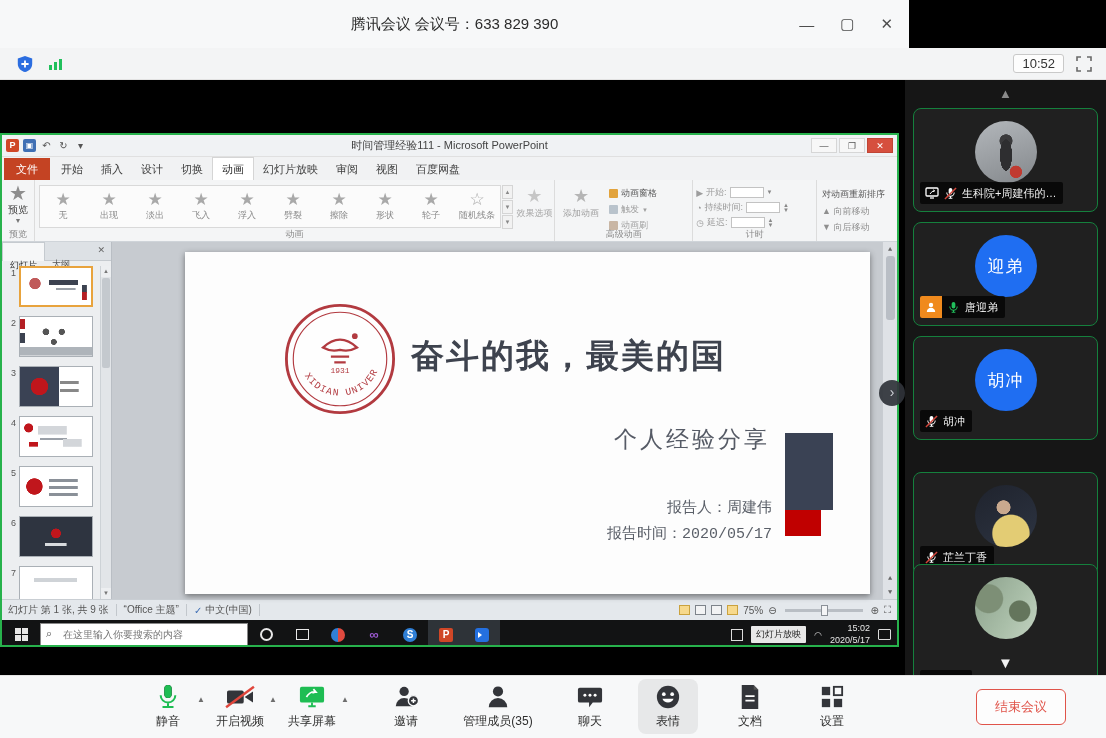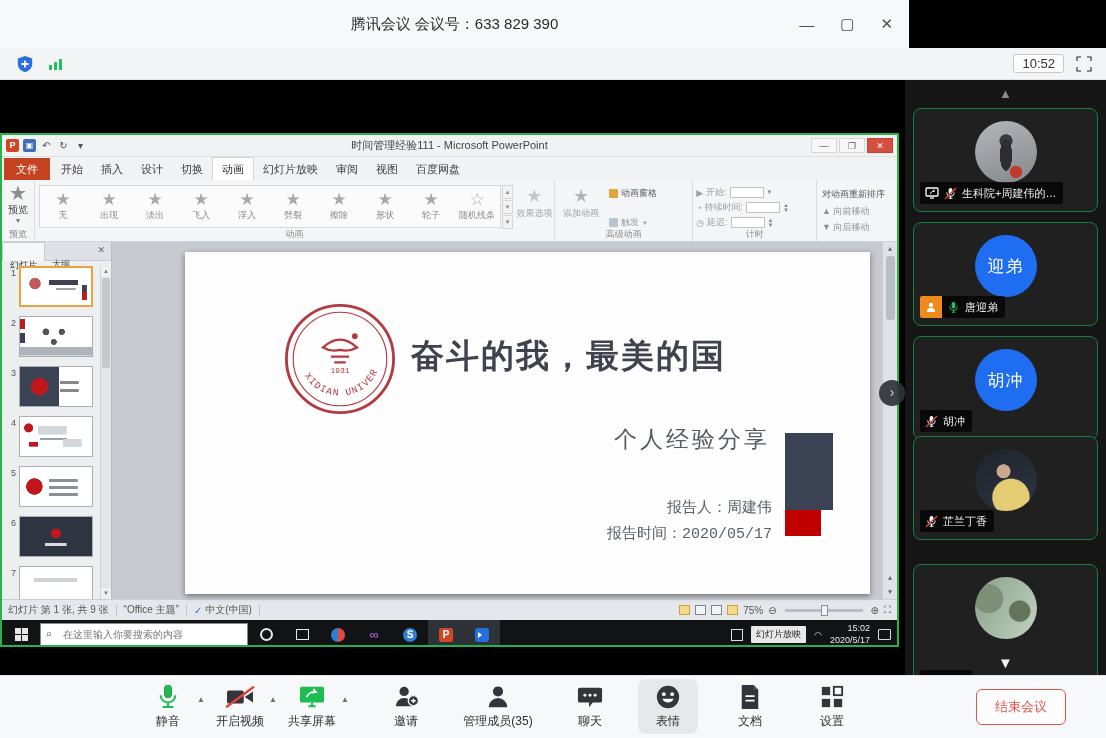--- a/index.html
+++ b/index.html
@@ -65,21 +65,21 @@
   .gal-scroll { width:13px; margin:2px 2px 14px 1px; display:flex; flex-direction:column; gap:1px; }
   .gal-scroll span { flex:1; border:1px solid #d5d5d5; background:#f2f2f2; font-size:6px;
     color:#888; text-align:center; line-height:12px; }
   .effect-opt { width:48px; text-align:center; padding-top:2px; }
   .effect-opt .star { font-size:18px; color:#c6c6c6; }
   .effect-opt .lab { font-size:9px; color:#a8a8a8; }
   .g-adv { width:176px; display:flex; }
   .add-anim { width:52px; text-align:center; padding-top:2px; }
   .add-anim .star { font-size:18px; color:#b5b5b5; }
   .add-anim .lab { font-size:9px; color:#9d9d9d; }
-  .adv-stack { display:flex; flex-direction:column; gap:16px; padding:4px 0 0 2px; }
+  .adv-stack { display:flex; flex-direction:column; gap:3px; padding:4px 0 0 2px; }
   .adv-row { font-size:9px; color:#555; display:flex; align-items:center; gap:3px; white-space:nowrap; }
   .adv-row.dim { color:#a0a0a0; }
   .mini-ic { width:9px; height:9px; display:inline-block; border-radius:1px; }
   .g-time { width:158px; }
   .time-rows { display:flex; flex-direction:column; gap:2px; padding:3px 0 0 3px; }
   .trow { display:flex; align-items:center; gap:3px; font-size:9px; color:#555; white-space:nowrap; }
   .trow.dim { color:#9d9d9d; }
   .tbox { width:34px; height:11px; border:1px solid #c3c3c3; background:#fff; }
   .spin { font-size:6px; color:#888; line-height:5px; }
   .g-reorder { width:102px; border-right:none; }
@@ -653,21 +653,21 @@
             <svg width="13" height="13" viewBox="0 0 14 14">
                 <rect x="5" y="1" width="4" height="7" rx="2" fill="#fff"></rect>
                 <path d="M3 6 a4 4 0 0 0 8 0 M7 10 v2 M5 12 h4" stroke="#fff" stroke-width="1.1" fill="none"></path>
                 <line x1="1" y1="13" x2="13" y2="1" stroke="#d3463c" stroke-width="1.6"></line>
               </svg>
           </span>
           <span class="p-name">胡冲</span>
         </div>
       </div>
 
-      <div class="ptile" style="top:356px">
+      <div class="ptile" style="top:392px">
         <div class="avatar av-photo4"></div>
         <div class="name-bar">
           <span>
             <svg width="13" height="13" viewBox="0 0 14 14">
                 <rect x="5" y="1" width="4" height="7" rx="2" fill="#fff"></rect>
                 <path d="M3 6 a4 4 0 0 0 8 0 M7 10 v2 M5 12 h4" stroke="#fff" stroke-width="1.1" fill="none"></path>
                 <line x1="1" y1="13" x2="13" y2="1" stroke="#d3463c" stroke-width="1.6"></line>
               </svg>
           </span>
           <span class="p-name">芷兰丁香</span>

